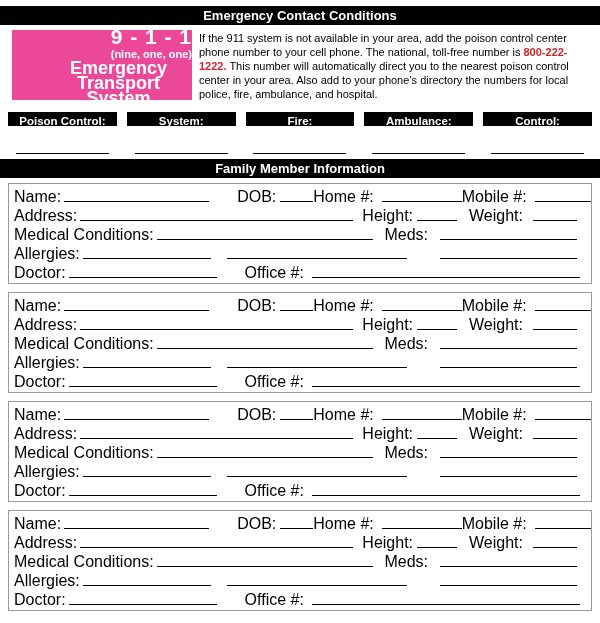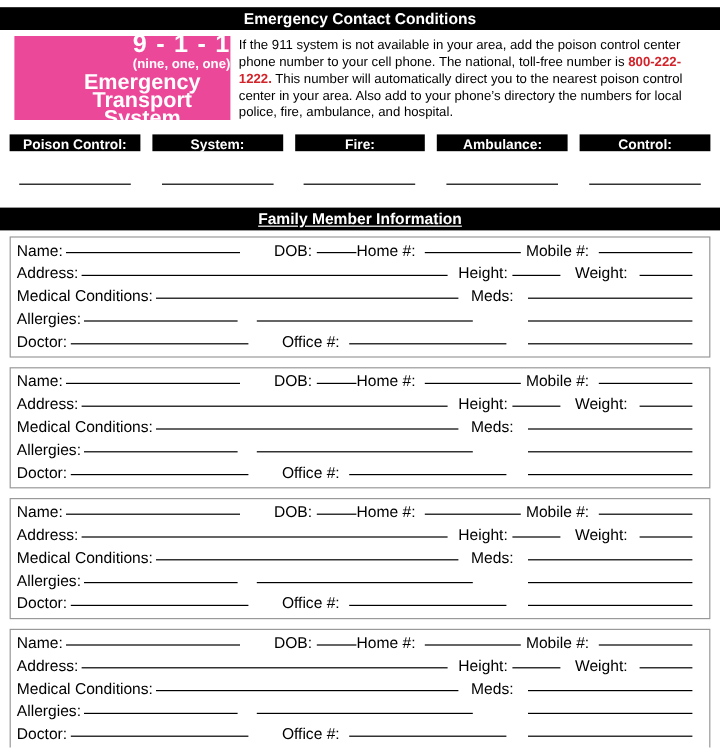--- a/index.html
+++ b/index.html
@@ -6,21 +6,21 @@
   body {
     width:600px; height:623px; overflow:hidden; background:#fff;
     font-family:"Liberation Sans", sans-serif; color:#000;
     -webkit-font-smoothing:antialiased;
   }
   .bar {
     background:#000; color:#fff; font-weight:bold; font-size:13px;
     text-align:center; height:19px; line-height:19px; width:600px;
   }
   .bar-top { margin-top:6px; }
-  .bar-family { margin-top:19px;text-decoration:underline; }
+  .bar-family { margin-top:5px; }
 
   
   .intro { display:flex; margin:5px 8px 0 12px; }
   .badge {
     width:180px; height:70px; background:#ec4899; color:#fff;
     display:flex; flex-direction:column; align-items:flex-end; justify-content:center;
     text-align:center; font-weight:bold; flex:none;
   }
   .badge-num { font-size:21px; line-height:23px; letter-spacing:1px; }
   .badge-sub { font-size:11px; line-height:13px; }
@@ -39,21 +39,21 @@
   }
   .contact-lines { display:flex; gap:10px; padding:0 8px; margin-top:13px; }
   .cline-slot { flex:1; display:flex; justify-content:center; }
   .cline { width:93px; height:14px; border-bottom:1px solid #000; }
 
   
   .member {
     margin:5px 8px 8px 8px; border:1px solid #999;
     height:97px; padding:2px 14px 0 5px; overflow:hidden;
   }
-  .row { display:flex; height:19px; font-size:13px; }
+  .row { display:flex; align-items:flex-end; height:19px; font-size:16px; }
   .lbl { white-space:nowrap; line-height:17px; flex:none; }
   .line { border-bottom:1px solid #000; height:10px; margin-bottom:3px; flex:none; }
   .grow { flex:1 1 auto; margin-left:3px; margin-right:3px; }
   .w145{width:145px;margin-left:3px} .w36{width:33px;margin-left:4px}
   .w80{width:80px;margin-left:8px}  .w78{width:78px;margin-left:8px}
   .w40{width:40px;margin-left:4px}  .w44{width:44px;margin-left:10px}
   .w137{width:137px;margin-left:12px} .w128{width:128px;margin-left:3px}
   .w180{width:180px;margin-left:16px} .w148{width:148px;margin-left:3px}
   .w131{width:131px;margin-left:8px}
   .ml6{margin-left:6px} .ml8{margin-left:8px} .ml10{margin-left:28px}

